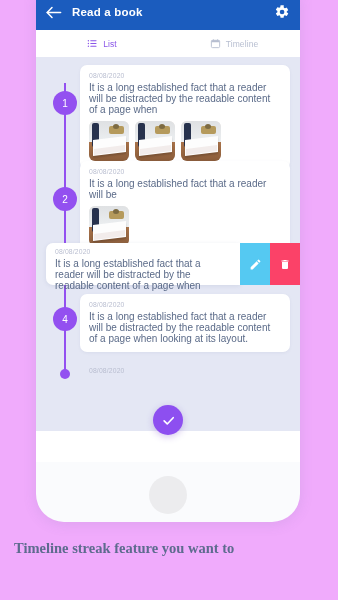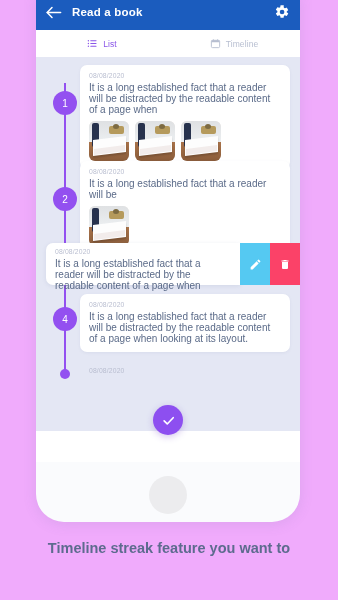--- a/index.html
+++ b/index.html
@@ -208,26 +208,27 @@
     display: flex; align-items: center; justify-content: center;
     box-shadow: 0 2px 7px rgba(120,80,200,0.32);
     z-index: 6;
   }
 
   
   .caption {
     position: absolute;
     left: 0; right: 0;
     top: 538px;
-    text-align: center;
+    text-align: left;
     color: #5d6b8e;
     font-size: 14.5px;
     font-weight: bold;
     line-height: 20px;
     padding: 0 14px;
+    font-family: Liberation Serif, serif;
   }
 </style>
 </head>
 <body>
 
 <div class="screen">
 
   <div class="phone">
     <div class="phone-inner">
 

